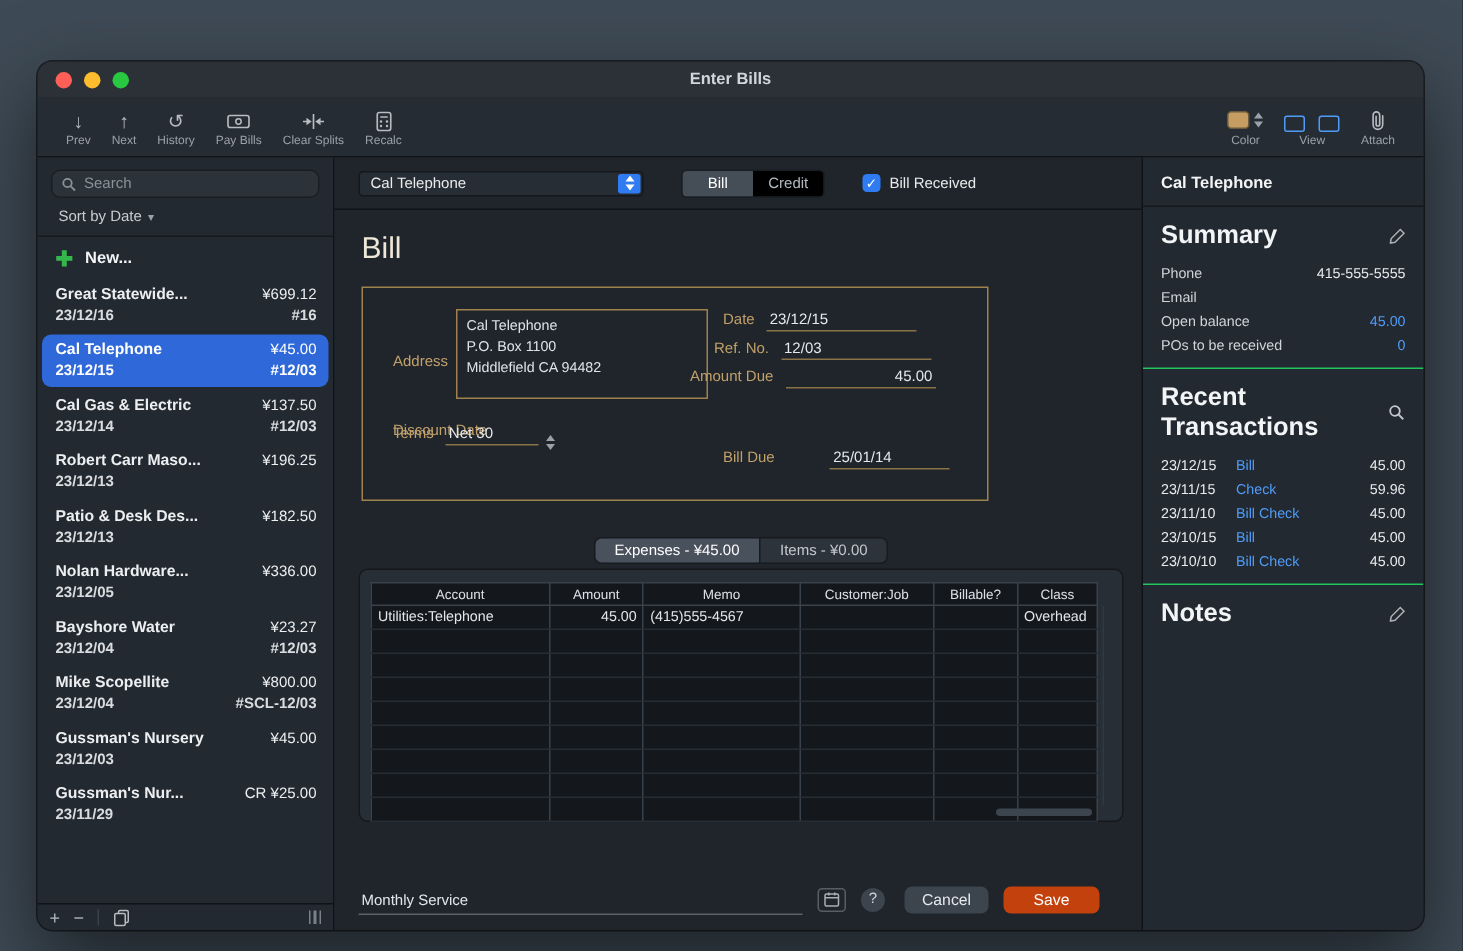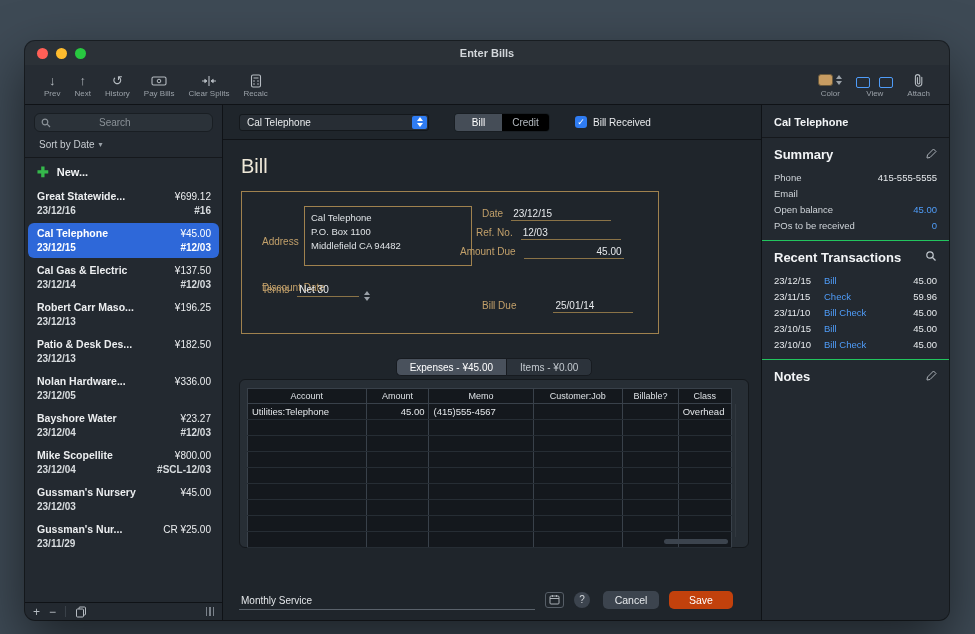--- a/index.html
+++ b/index.html
@@ -31,21 +31,21 @@
   .tri-up-s { width:0;height:0;border-left:3px solid transparent;border-right:3px solid transparent;border-bottom:4px solid #9aa1a8; }
   .tri-dn-s { width:0;height:0;border-left:3px solid transparent;border-right:3px solid transparent;border-top:4px solid #9aa1a8; }
 
   
   .content { flex:1; display:flex; min-height:0; }
 
   
   .sidebar { width:198px; flex:0 0 auto; background:#232930; border-right:1px solid #0f1216; display:flex; flex-direction:column; }
   .sb-top { padding:8px 9px 2px; }
   .search { height:19px; background:#2b3239; border:1px solid #191e23; border-radius:6px; display:flex; align-items:center; gap:5px; padding:0 6px; }
-  .search input { flex:1; background:transparent; border:none; outline:none; color:#cfd4d9; font-size:10px; font-family:inherit;margin-left:43px; }
+  .search input { flex:1; background:transparent; border:none; outline:none; color:#cfd4d9; font-size:10px; font-family:inherit; }
   .search input::placeholder { color:#8b9298; }
   .sort-row { display:flex; align-items:center; gap:4px; padding:5px 14px 7px; color:#c7ccd1; font-size:10px; border-bottom:1px solid #15181c; }
   .sort-chev { font-size:8px; color:#9aa1a8; }
   .new-row { display:flex; align-items:center; gap:8px; padding:8px 12px 7px; color:#f2f4f6; font-size:11px; font-weight:bold; }
   .plus-glyph { color:#35b84b; font-size:14px; font-weight:bold; line-height:12px; }
   .bill-list { flex:1; overflow:hidden; padding-top:1px; }
   .bill-item { margin:0 3px 2px; padding:4px 8px 5px 9px; display:flex; flex-direction:column; gap:3px; border-radius:6px; }
   .bill-item .row1 { display:flex; justify-content:space-between; align-items:baseline; color:#eceef0; font-size:10.5px; font-weight:bold; }
   .bill-item .row1 .amt { font-weight:normal; font-size:10px; }
   .bill-item .row2 { display:flex; justify-content:space-between; color:#d8dcdf; font-size:10px; font-weight:bold; }
@@ -108,21 +108,21 @@
   .memo-wrap input { width:100%; background:transparent; border:none; outline:none; color:#e3e6e9; font-size:10px; font-family:inherit; padding:2px 2px 3px; }
   .icon-btn { width:19px; height:16px; border:1px solid #565e67; border-radius:3px; display:flex; align-items:center; justify-content:center; color:#aab0b6; }
   .help-btn { width:16px; height:16px; border-radius:50%; background:#3c444e; color:#d2d6da; font-size:10px; display:flex; align-items:center; justify-content:center; }
   .btn { height:18px; border-radius:5px; font-size:10.5px; display:flex; align-items:center; justify-content:center; }
   .btn-cancel { margin-left:auto; width:56px; background:#3c444e; color:#e6e9ec; }
   .btn-save { width:64px; background:#c2410c; color:#fff; margin-right:16px; }
 
   
   .rpanel { width:188px; flex:0 0 auto; background:#232930; border-left:1px solid #0f1216; display:flex; flex-direction:column; color:#dfe3e6; }
   .rp-header { padding:11px 12px 9px; font-size:11px; font-weight:bold; color:#f2f4f6; border-bottom:1px solid #15181c; }
-  .rp-sec { display:flex; justify-content:space-between; padding:9px 12px 7px; font-size:13px; font-weight:bold; color:#f2f4f6; }
+  .rp-sec { display:flex; align-items:center; justify-content:space-between; padding:9px 12px 7px; font-size:17px; font-weight:bold; color:#f2f4f6; }
   .rp-sec.bordered { border-top:1px solid #22c55e; margin-top:7px; }
   .rp-row { display:flex; justify-content:space-between; padding:2.5px 12px; font-size:9.5px; }
   .rp-row .lab { color:#cfd4d9; }
   .rp-row .val { color:#e6e9ec; }
   .rp-row .val.accent { color:#4f9cf8; }
   .txn-row { display:grid; grid-template-columns:50px 1fr auto; padding:2.5px 12px; font-size:9.5px; color:#e6e9ec; }
   .txn-row .t-type { color:#4f9cf8; }
   .txn-row .t-amt { text-align:right; }
 
   svg { display:block; }

